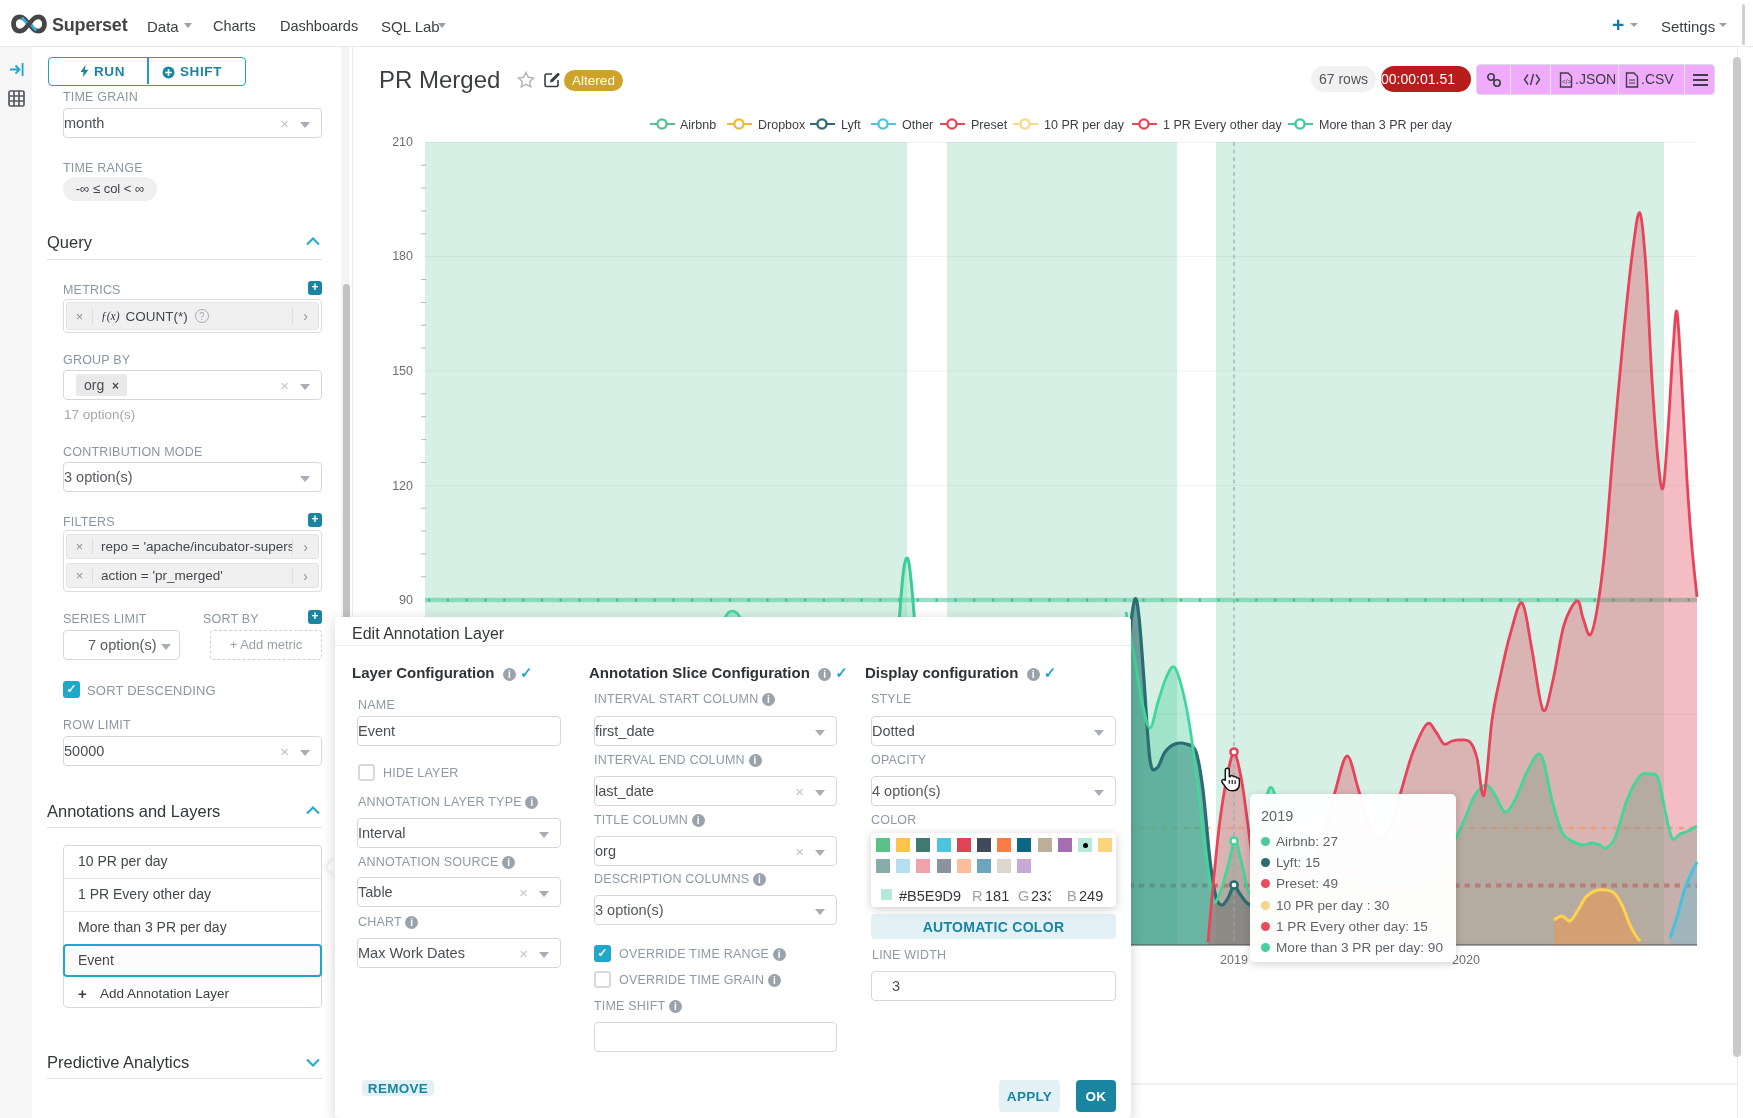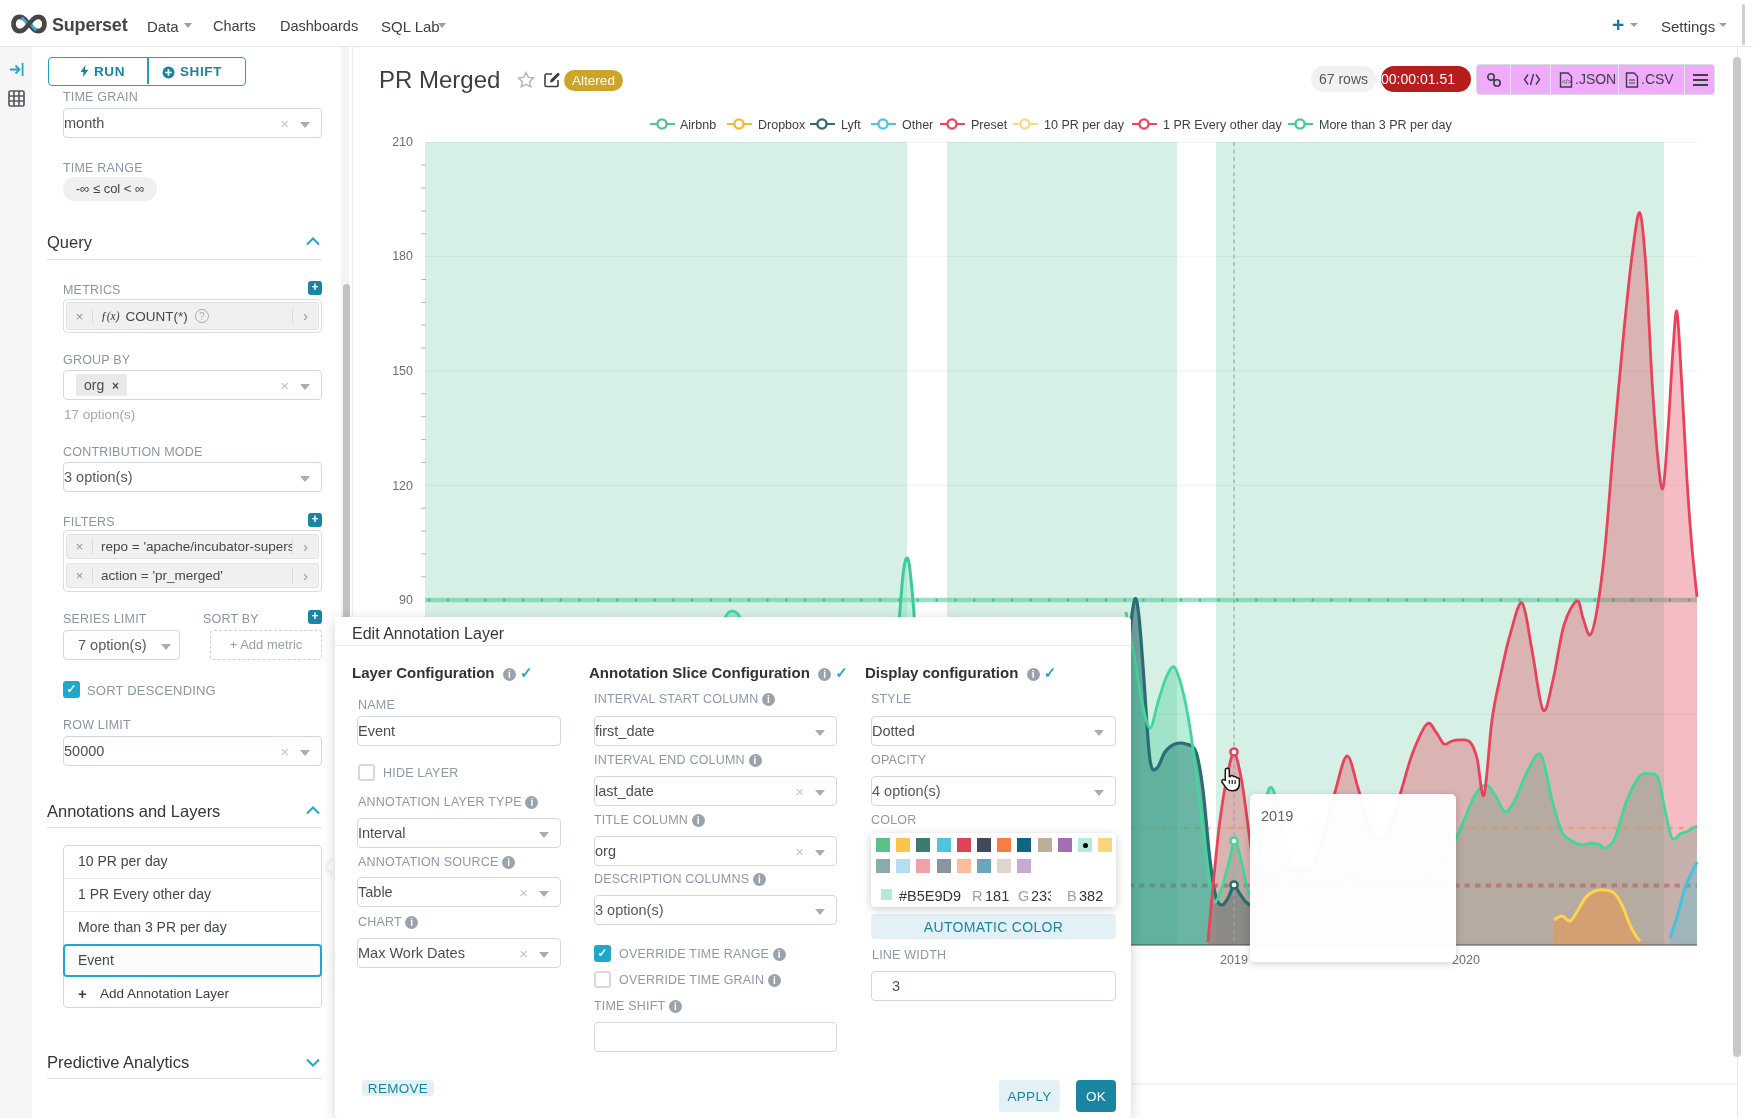--- a/index.html
+++ b/index.html
@@ -21,21 +21,21 @@
 .plus{position:absolute;width:14px;height:14px;border-radius:3px;background:#1A85A0;color:#fff;
  font-size:12px;font-weight:700;text-align:center;line-height:13px}
 .pill{position:absolute;background:#f0f0f0;border:1px solid #e3e3e3;border-radius:3px;display:flex;
  align-items:center;font-size:14px;color:#43484d;white-space:nowrap;overflow:hidden}
 .px{width:26px;text-align:center;color:#8d9299;font-size:13px;border-right:1px solid #dcdcdc;flex:0 0 26px}
 .pgt{width:26px;text-align:center;color:#8d9299;font-size:14px;border-left:1px solid #dcdcdc;flex:0 0 26px;margin-left:auto}
 .shead{position:absolute;font-size:16.5px;color:#31363b}
 .sline{position:absolute;height:1px;background:#e2e2e2}
 .mlb{position:absolute;font-size:12.5px;color:#8d99a5;letter-spacing:.2px;white-space:nowrap}
 .mhead{position:absolute;font-size:15px;font-weight:700;color:#2f3337;white-space:nowrap}
-.btn-lt{position:absolute;background:#e3f1f6;color:#1A85A0;font-weight:400;font-size:13.5px;
+.btn-lt{position:absolute;background:#e3f1f6;color:#1A85A0;font-weight:700;font-size:13.5px;
  border-radius:4px;display:flex;align-items:center;justify-content:center;letter-spacing:.3px}
 </style></head><body>
 <div id="app">
 
 <div class="ab" style="left:0;top:0;width:1753px;height:47px;background:#fff;border-bottom:1px solid #e9e9e9">
  <svg class="ab" style="left:10px;top:13px" width="38" height="22" viewBox="0 0 38 22">
   <path d="M9.5 1.5 C14 1.5 16.5 4.5 19 7.5 C21.5 4.5 24 1.5 28.5 1.5 C33.5 1.5 36.8 5.7 36.8 11 C36.8 16.3 33.5 20.5 28.5 20.5 C24 20.5 21.5 17.5 19 14.5 C16.5 17.5 14 20.5 9.5 20.5 C4.5 20.5 1.2 16.3 1.2 11 C1.2 5.7 4.5 1.5 9.5 1.5 Z M9.8 6.3 C7.3 6.3 5.9 8.4 5.9 11 C5.9 13.6 7.3 15.7 9.8 15.7 C12.3 15.7 14.2 13.4 15.9 11 C14.2 8.6 12.3 6.3 9.8 6.3 Z M28.2 6.3 C25.7 6.3 23.8 8.6 22.1 11 C23.8 13.4 25.7 15.7 28.2 15.7 C30.7 15.7 32.1 13.6 32.1 11 C32.1 8.4 30.7 6.3 28.2 6.3 Z" fill="#464646"></path>
   <path d="M13.2 4.1 L17.8 9.3 L15.9 11 L13.8 8.6 L10.6 5.2 C11.4 4.6 12.3 4.2 13.2 4.1 Z" fill="#2cb1e1"></path>
   <path d="M24.8 17.9 L20.2 12.7 L22.1 11 L24.2 13.4 L27.4 16.8 C26.6 17.4 25.7 17.8 24.8 17.9 Z" fill="#2cb1e1"></path>
  </svg>
@@ -115,21 +115,21 @@
       <span class="pgt">›</span>
 </div>
 <div class="pill" style="left:66px;top:563px;width:253px;height:25px">
  <span class="px">×</span>
       <span style="margin-left:8px;font-size:13.5px">action = 'pr_merged'</span>
       <span class="pgt">›</span>
 </div>
 <div class="lb" style="left:63px;top:612px">SERIES LIMIT</div>
 <div class="lb" style="left:203px;top:612px">SORT BY</div>
 <div class="plus" style="left:308px;top:610px">+</div>
-<div class="sel" style="left:63px;top:630px;width:117px;color:#55595e;padding-left:14px">7 option(s)<span class="car" style="right:8px"></span></div>
+<div class="sel" style="left:63px;top:630px;width:117px;color:#55595e;padding-left:24px">7 option(s)<span class="car" style="right:8px"></span></div>
 <div class="ab" style="left:210px;top:630px;width:112px;height:30px;border:1.5px dashed #cfcfcf;border-radius:4px;background:#fff;font-size:13px;color:#9aa0a6;text-align:center;line-height:28px">+ Add metric</div>
 <div class="cbon" style="left:63px;top:681px">✓</div>
 <div class="lb" style="left:87px;top:683px;font-size:13px">SORT DESCENDING</div>
 <div class="lb" style="left:63px;top:718px">ROW LIMIT</div>
 <div class="sel" style="left:63px;top:736px;width:259px">50000<span class="xx">×</span><span class="car"></span></div>
 
 <div class="shead" style="left:47px;top:802px">Annotations and Layers</div>
 <svg class="ab" style="left:306px;top:806px" width="14" height="9" viewBox="0 0 14 9">
       <path d="M1 7.5 L7 1.5 L13 7.5" stroke="#1FA8C9" stroke-width="2" fill="none"></path>
     </svg>
@@ -282,20 +282,28 @@
       <line x1="1132" y1="124" x2="1157" y2="124" stroke="#e8475a" stroke-width="2"></line>
       <circle cx="1144" cy="124" r="4.6" fill="#fff" stroke="#e8475a" stroke-width="2.4"></circle>
       <text x="1163" y="129" font-size="12.5" fill="#3b3f44">1 PR Every other day</text>
       <line x1="1288" y1="124" x2="1313" y2="124" stroke="#43ca96" stroke-width="2"></line>
       <circle cx="1300" cy="124" r="4.6" fill="#fff" stroke="#43ca96" stroke-width="2.4"></circle>
       <text x="1319" y="129" font-size="12.5" fill="#3b3f44">More than 3 PR per day</text>
       <line x1="360" y1="1084" x2="1737" y2="1084" stroke="#e4e4e4" stroke-width="1"></line>
     </svg>
 <div class="ab" style="left:1250px;top:794px;width:206px;height:168px;background:rgba(255,255,255,0.97);border-radius:5px;box-shadow:0 2px 8px rgba(0,0,0,0.18);z-index:30">
  <div class="ab" style="left:11px;top:14px;font-size:14.5px;color:#61656a">2019</div>
+ <div class="ab" style="left:11px;top:37px;font-size:13.6px;color:#61656a;line-height:21.2px">
+  <div><span style="display:inline-block;width:9px;height:9px;border-radius:50%;background:#4fc79e;margin-right:6px"></span>Airbnb: 27</div>
+  <div><span style="display:inline-block;width:9px;height:9px;border-radius:50%;background:#2e6b6e;margin-right:6px"></span>Lyft: 15</div>
+  <div><span style="display:inline-block;width:9px;height:9px;border-radius:50%;background:#e84c5c;margin-right:6px"></span>Preset: 49</div>
+  <div><span style="display:inline-block;width:9px;height:9px;border-radius:50%;background:#f6d48d;margin-right:6px"></span>10 PR per day : 30</div>
+  <div><span style="display:inline-block;width:9px;height:9px;border-radius:50%;background:#e84c5c;margin-right:6px"></span>1 PR Every other day: 15</div>
+  <div><span style="display:inline-block;width:9px;height:9px;border-radius:50%;background:#4acfa2;margin-right:6px"></span>More than 3 PR per day: 90</div>
+ </div>
 </div>
 
 <div class="ab" style="left:335px;top:617px;width:796px;height:501px;background:#fff;border-radius:4px;box-shadow:0 3px 14px rgba(0,0,0,0.18);z-index:20"></div>
 <div class="ab" style="left:329px;top:861px;width:12px;height:12px;background:#fff;transform:rotate(45deg);box-shadow:-2px 2px 4px rgba(0,0,0,0.07);z-index:19"></div>
 <div class="ab" style="left:352px;top:625px;font-size:16px;color:#33373c;z-index:21">Edit Annotation Layer</div>
 <div class="ab" style="left:335px;top:645px;width:796px;height:1px;background:#ececec;z-index:21"></div>
 <div class="ab" style="left:335px;top:617px;width:796px;height:501px;z-index:21">
 
  <div class="mhead" style="left:17px;top:47px">Layer Configuration &nbsp;<span class="nf">i</span> <span class="tick">✓</span></div>
  <div class="mlb" style="left:23px;top:81px">NAME</div>
@@ -362,21 +370,21 @@
     <div class="ab" style="left:977.0px;top:859px;width:14px;height:14px;background:#6ca5bf;z-index:23"></div>
     <div class="ab" style="left:997.2px;top:859px;width:14px;height:14px;background:#ddd6cd;z-index:23"></div>
     <div class="ab" style="left:1017.4px;top:859px;width:14px;height:14px;background:#c8a8d4;z-index:23"></div>
     <div class="ab" style="left:881px;top:889px;width:11px;height:11px;background:#b5e9d9;z-index:23"></div>
     <div class="ab" style="left:899px;top:888px;font-size:14.5px;color:#33373c;z-index:23">#B5E9D9</div>
     <div class="ab" style="left:972px;top:888px;font-size:14.5px;color:#9ba1a8;z-index:23">R</div>
     <div class="ab" style="left:985px;top:888px;font-size:14.5px;color:#33373c;z-index:23">181</div>
     <div class="ab" style="left:1018px;top:888px;font-size:14.5px;color:#9ba1a8;z-index:23">G</div>
     <div class="ab" style="left:1031px;top:888px;width:20px;overflow:hidden;font-size:14.5px;color:#33373c;z-index:23">233</div>
     <div class="ab" style="left:1067px;top:888px;font-size:14.5px;color:#9ba1a8;z-index:23">B</div>
-    <div class="ab" style="left:1079px;top:888px;font-size:14.5px;color:#33373c;z-index:23">382</div>
+    <div class="ab" style="left:1079px;top:888px;font-size:14.5px;color:#33373c;z-index:23">249</div>
 <svg class="ab" style="left:1218px;top:767px;z-index:40" width="22" height="26" viewBox="0 0 22 26">
  <path d="M9.3 1.2 C10.5 1.2 11.3 2.1 11.3 3.3 L11.3 9.6 L12.1 9.7 C12.3 9.1 13 8.6 13.8 8.6 C14.6 8.6 15.3 9.1 15.6 9.7 C15.9 9.5 16.3 9.4 16.7 9.4 C17.6 9.4 18.4 10 18.7 10.8 C18.9 10.7 19.2 10.7 19.4 10.7 C20.6 10.7 21.4 11.6 21.4 12.9 L21.4 16.6 C21.4 21 18.8 23.8 14.7 23.8 C11.6 23.8 9.7 23 8 20.6 L4.2 15.5 C3.5 14.6 3.7 13.4 4.6 12.8 C5.4 12.3 6.4 12.4 7.1 13.1 L7.3 13.3 L7.3 3.3 C7.3 2.1 8.1 1.2 9.3 1.2 Z" fill="#fff" stroke="#151515" stroke-width="1.5" stroke-linejoin="round"></path>
  <path d="M11.3 13 L11.3 16.7 M14.2 13.1 L14.2 16.9 M17.1 13.3 L17.1 17" stroke="#151515" stroke-width="1.2" fill="none"></path>
 </svg>
 
 <div class="ab" style="left:1737px;top:47px;width:1px;height:1071px;background:#ebebeb;z-index:49"></div>
     <div class="ab" style="left:1733px;top:57px;width:8px;height:1000px;background:#c9c9c9;border-radius:4px;z-index:50"></div>
 <div class="ab" style="left:1742px;top:4px;width:3px;height:41px;background:#cfcfcf;border-radius:2px;z-index:50"></div>
 </div>
 </body></html>

